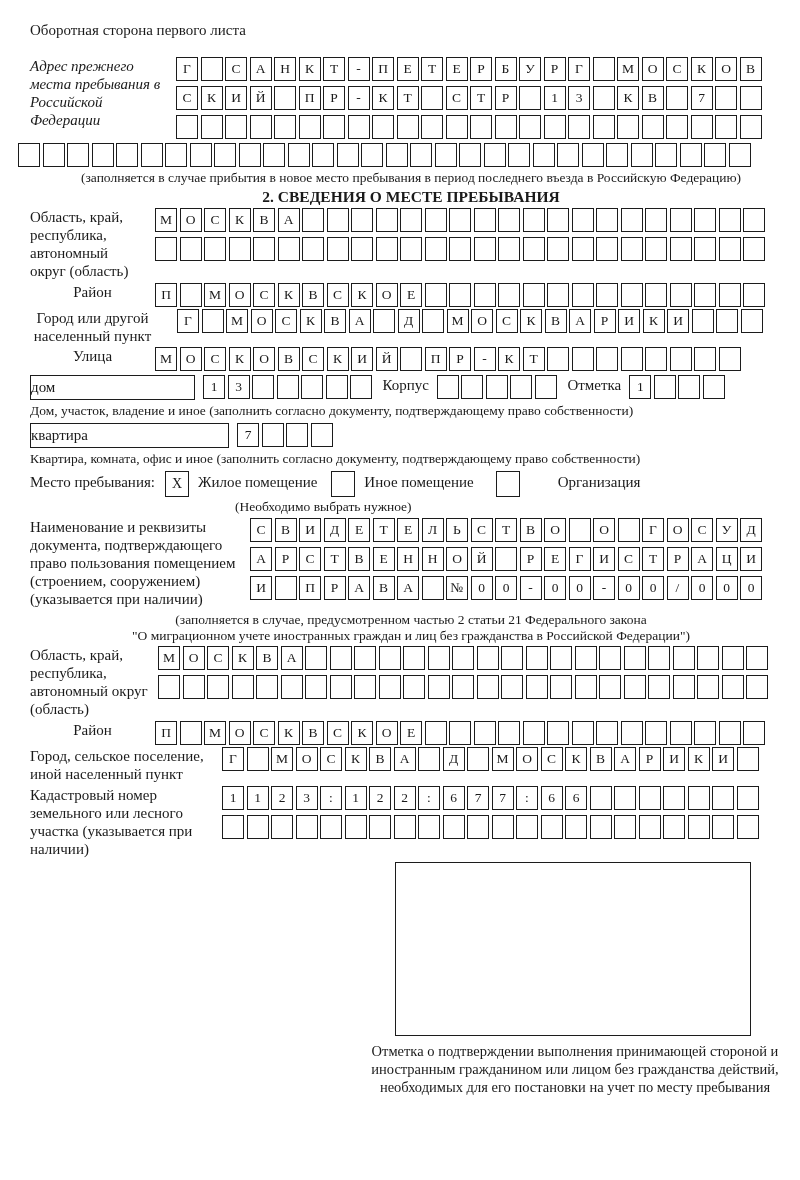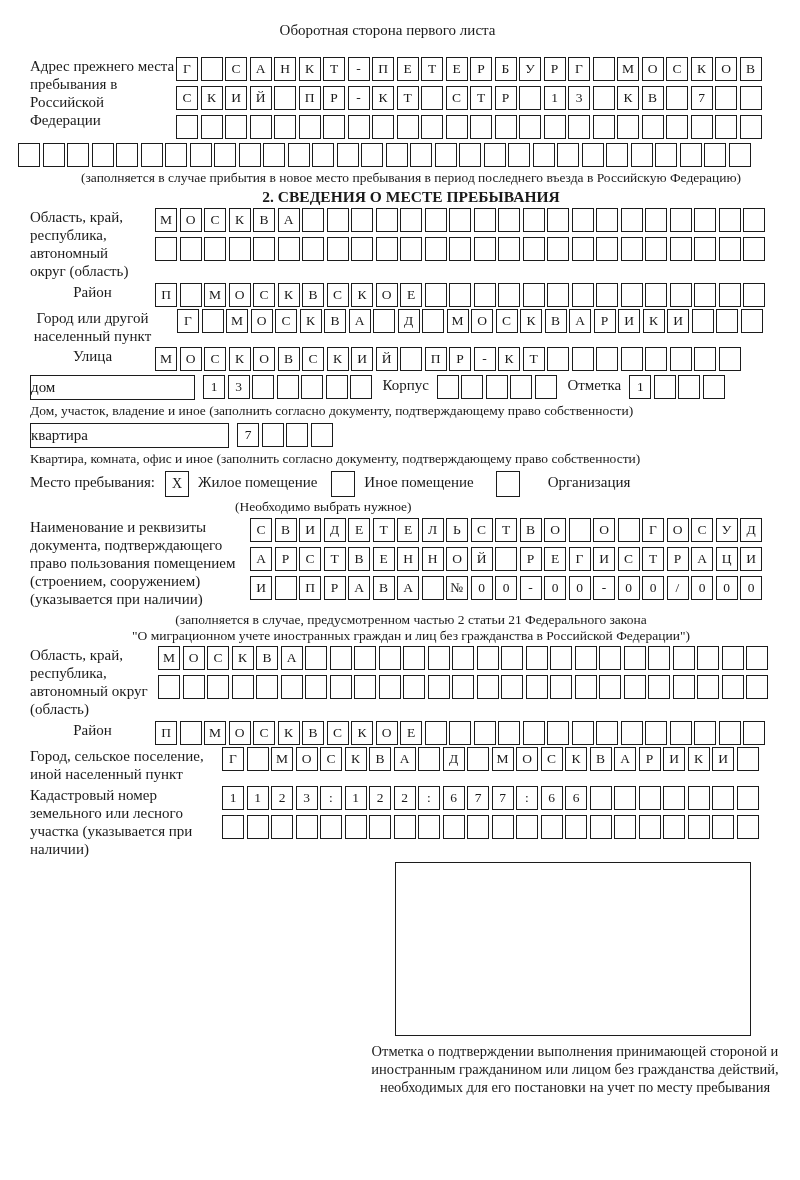--- a/index.html
+++ b/index.html
@@ -3,25 +3,25 @@
 <meta charset="utf-8">
 <style>
   html,body { margin:0; padding:0; background:#fff; }
   .page {
     position:relative; width:800px; height:1180px; overflow:hidden;
     background:#ffffff; color:#1a1a1a; box-sizing:border-box;
     padding:22px 8px 0 30px;
     font-family:"Liberation Serif","DejaVu Serif",serif;
     font-size:15px;
   }
-  .hdr-right { text-align:center; padding-right:47px; font-size:15px; }
+  .hdr-right { text-align:left; padding-right:47px; font-size:15px; }
 
   .frow { display:flex; align-items:flex-start; flex-wrap:nowrap; }
   .lbl { font-size:15px; line-height:18px; flex:0 0 auto; }
-  .w146 { width:146px; } .w112 { width:112px; } .w125 { width:125px;text-align:center; }
+  .w146 { width:146px;font-style:italic; } .w112 { width:112px; } .w125 { width:125px;text-align:center; }
   .w128 { width:128px; } .w180 { width:180px; } .w220 { width:220px; }
 
   .cellcol > .cellrow { margin-bottom:5px; }
   .cellcol > .cellrow:last-child { margin-bottom:0; }
   .cellrow { display:flex; flex-wrap:nowrap; }
   .cell {
     flex:0 0 auto; width:20px; height:22px; margin-right:2.5px;
     border:1.6px solid #1c1c1c; display:flex; align-items:center; justify-content:center;
     font-size:13.5px; line-height:22px; background:#fff;
   }
@@ -376,21 +376,21 @@
   </div>
   <div class="note mt3">Квартира, комната, офис и иное (заполнить согласно документу, подтверждающему право собственности)</div>
 
   <div class="frow mt4">
     <div class="staylbl">Место пребывания:</div>
     <div class="checkbox">X</div>
     <div class="optlbl">Жилое помещение</div>
     <div class="checkbox"></div>
     <div class="optlbl" style="margin-right:22px">Иное помещение</div>
     <div class="checkbox"></div>
-    <div class="optlbl" style="margin-left:28px">Организация</div>
+    <div class="optlbl" style="margin-left:38px">Организация</div>
   </div>
   <div class="staynote mt2">(Необходимо выбрать нужное)</div>
 
   <div class="frow mt3">
     <div class="lbl w220">Наименование и реквизиты документа, подтверждающего право пользования помещением (строением, сооружением) (указывается при наличии)</div>
     <div class="cellcol">
       <div class="cellrow">
           <div class="cell">С</div>
           <div class="cell">В</div>
           <div class="cell">И</div>

